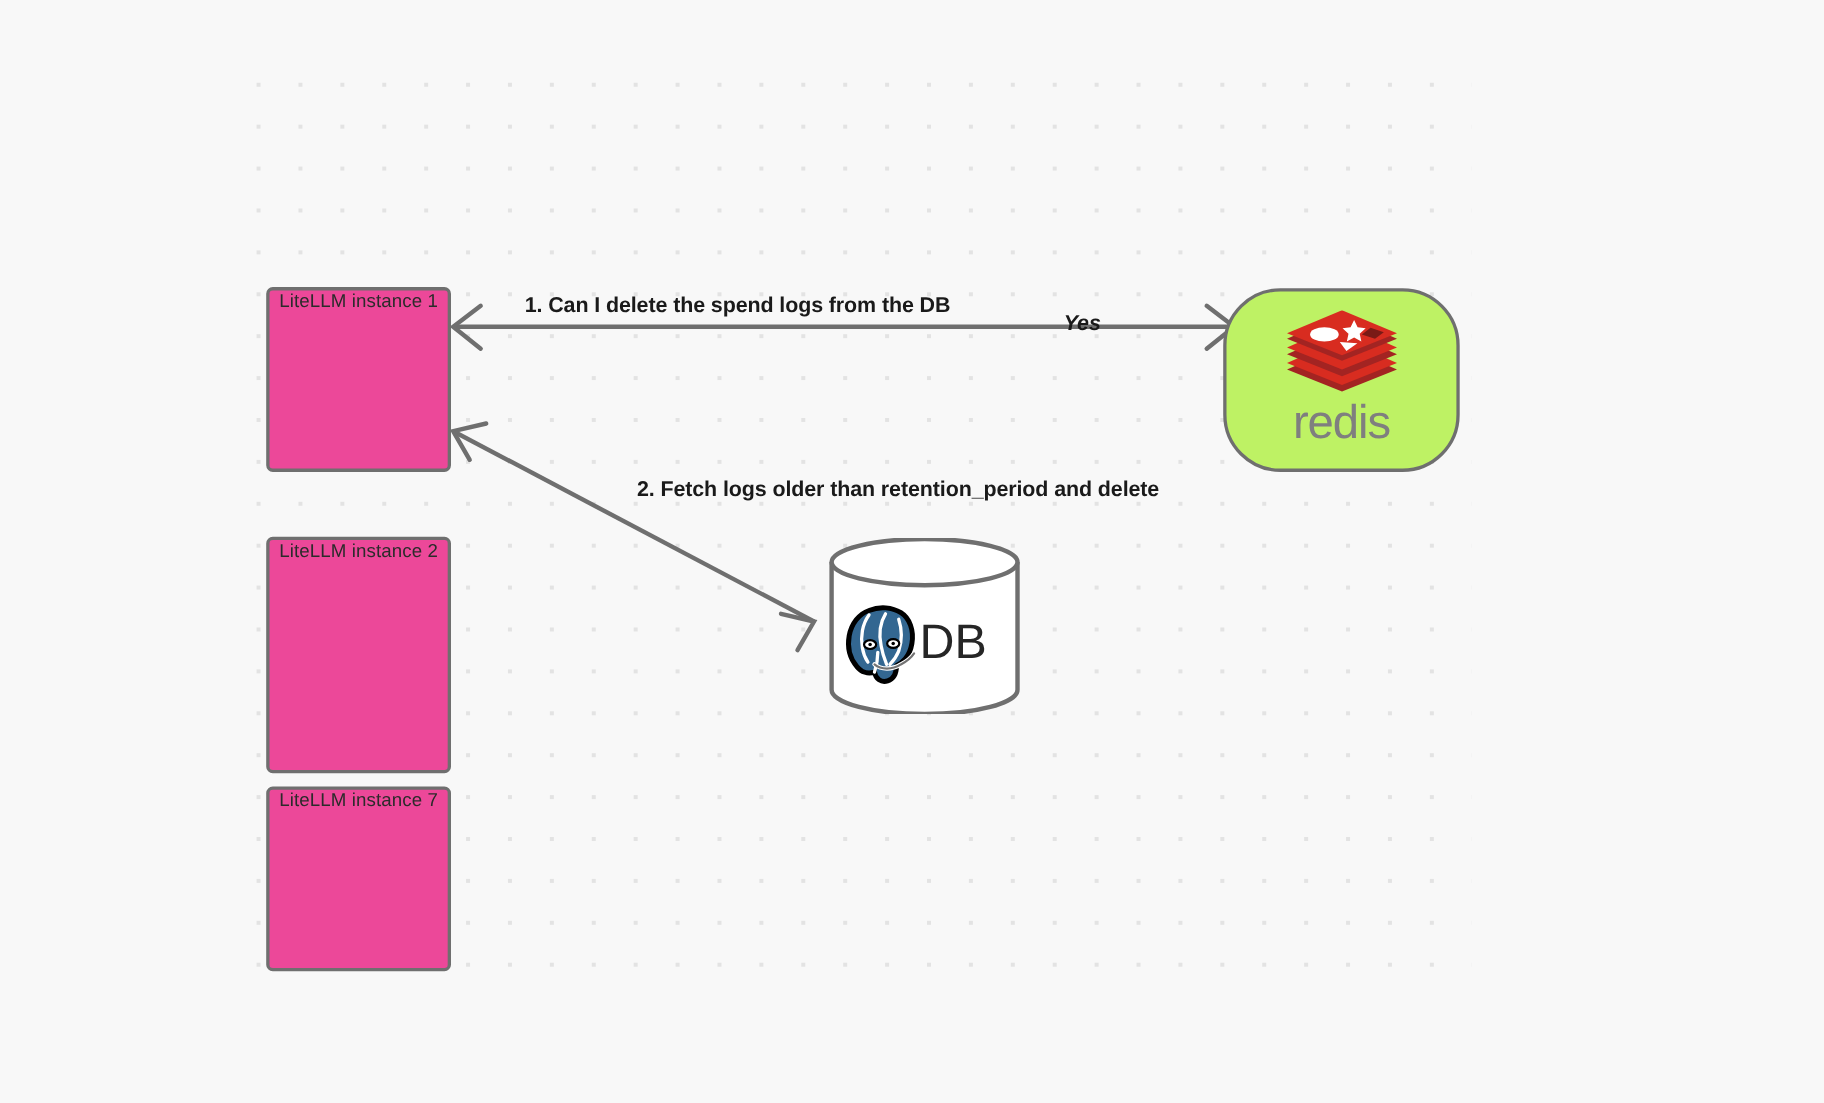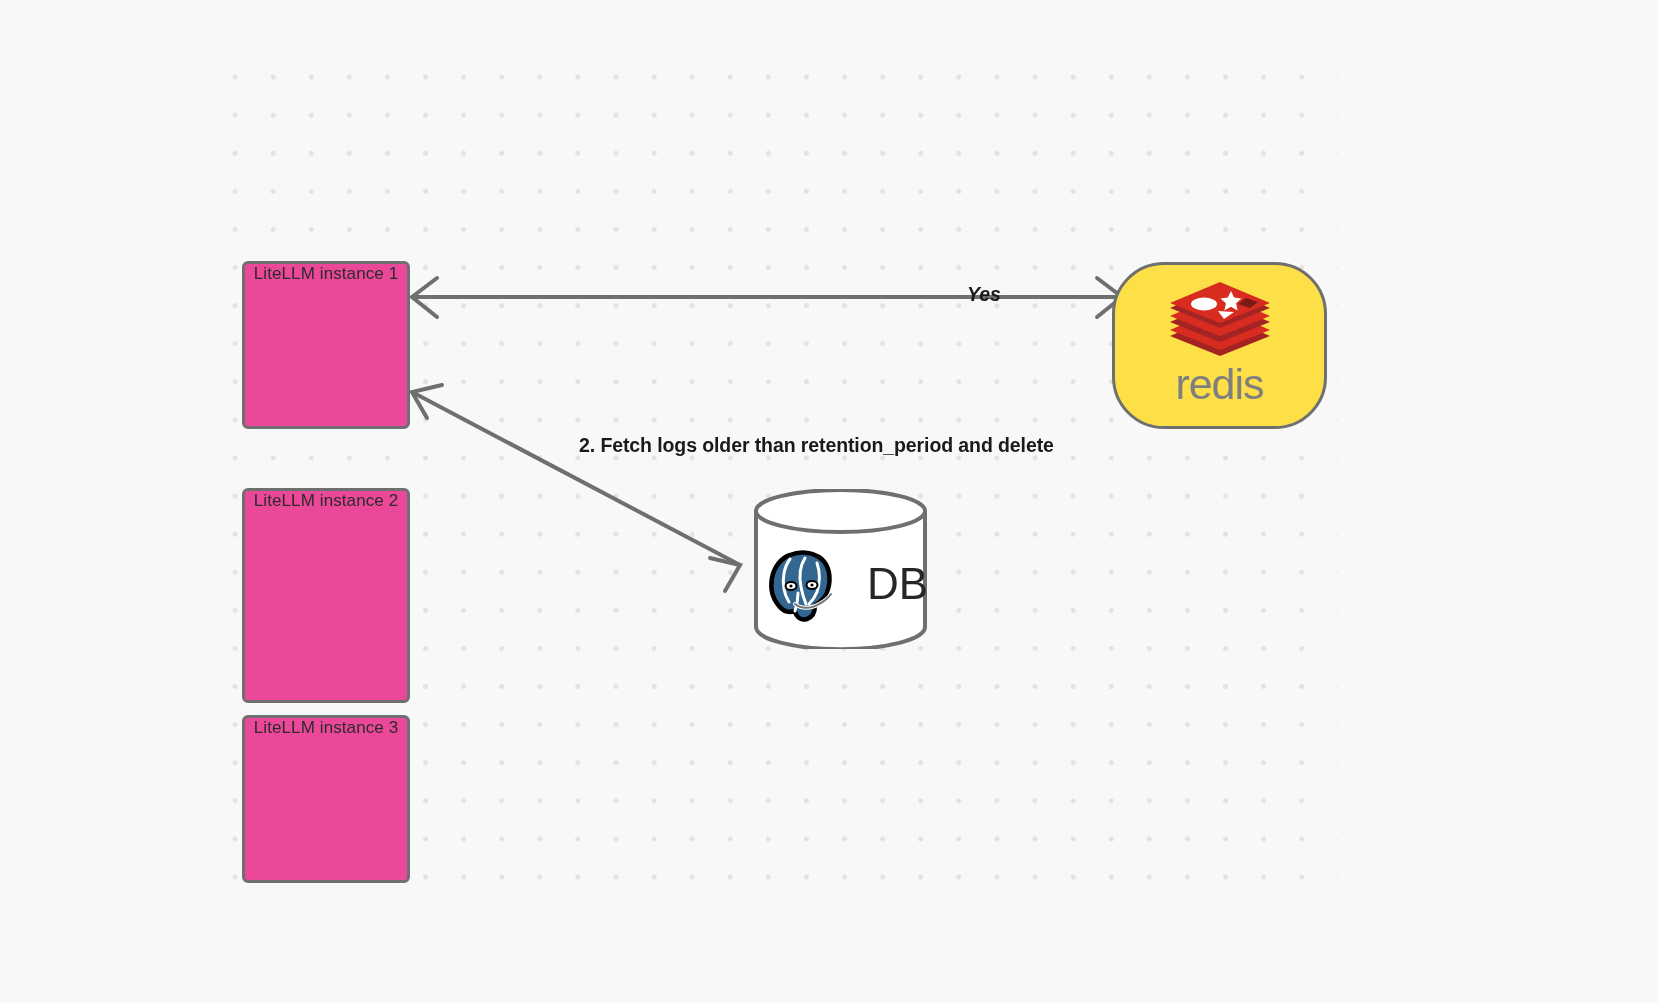--- a/index.html
+++ b/index.html
@@ -38,21 +38,21 @@
     justify-content: center;
   }
   .node-label {
     font-size: 17px;
     color: #2b2b2b;
     font-family: "Liberation Sans", sans-serif;
     letter-spacing: 0.1px;
   }
   .redis-box {
     position: absolute;
-    background: #fde047;
+    background: #bef264;
     border: 3px solid #6f6f6f;
     border-radius: 52px;
     box-sizing: border-box;
     display: flex;
     flex-direction: column;
     align-items: center;
     justify-content: center;
   }
   .edge-label {
     position: absolute;
@@ -113,21 +113,21 @@
 
   <div class="node-box" style="left:242px; top:261px; width:168px; height:168px;">
     <span class="node-label">LiteLLM instance 1</span>
   </div>
 
   <div class="node-box" style="left:242px; top:488px; width:168px; height:215px;">
     <span class="node-label">LiteLLM instance 2</span>
   </div>
 
   <div class="node-box" style="left:242px; top:715px; width:168px; height:168px;">
-    <span class="node-label">LiteLLM instance 3</span>
+    <span class="node-label">LiteLLM instance 7</span>
   </div>
 
   <div class="redis-box" style="left:1112px; top:262px; width:215px; height:167px;">
     <span style="display:block; line-height:0;">
       <svg width="104" height="76" viewBox="0 0 104 76" xmlns="http://www.w3.org/2000/svg">
 
         <path d="M2 54 L52 32 L102 54 L52 74 Z" fill="#a32422"></path>
         <path d="M2 48 L52 26 L102 48 L52 68 Z" fill="#d82c20"></path>
 
         <path d="M2 40 L52 18 L102 40 L52 60 Z" fill="#a32422"></path>
@@ -167,21 +167,22 @@
           <ellipse cx="47" cy="36" rx="5.5" ry="4"></ellipse>
         </g>
         <g fill="#000000">
           <circle cx="26" cy="37" r="1.6"></circle>
           <circle cx="47" cy="36" r="1.6"></circle>
         </g>
         <path d="M30 55 C36 60 46 60 54 55 C60 52 64 48 66 45" fill="none" stroke="#ffffff" stroke-width="4" stroke-linecap="round"></path>
         <path d="M30 55 C36 60 46 60 54 55 C60 52 64 48 66 45" fill="none" stroke="#000000" stroke-width="2" stroke-linecap="round" opacity="0.55"></path>
       </svg>
     </span>
-    <span class="db-text" style="left:83px; top:70px;margin-left:31px;">DB</span>
+    <span class="db-text" style="left:83px; top:70px;">DB</span>
   </div>
 
+  <div class="edge-label" style="left:477px; top:267px;">1.  Can I delete the spend logs from the DB</div>
 
   <div class="edge-label" style="left:967px; top:283px;font-style:italic;">Yes</div>
 
   <div class="edge-label" style="left:579px; top:434px;">2.  Fetch logs older than retention_period and delete</div>
 
 </div>
 
 </body></html>

